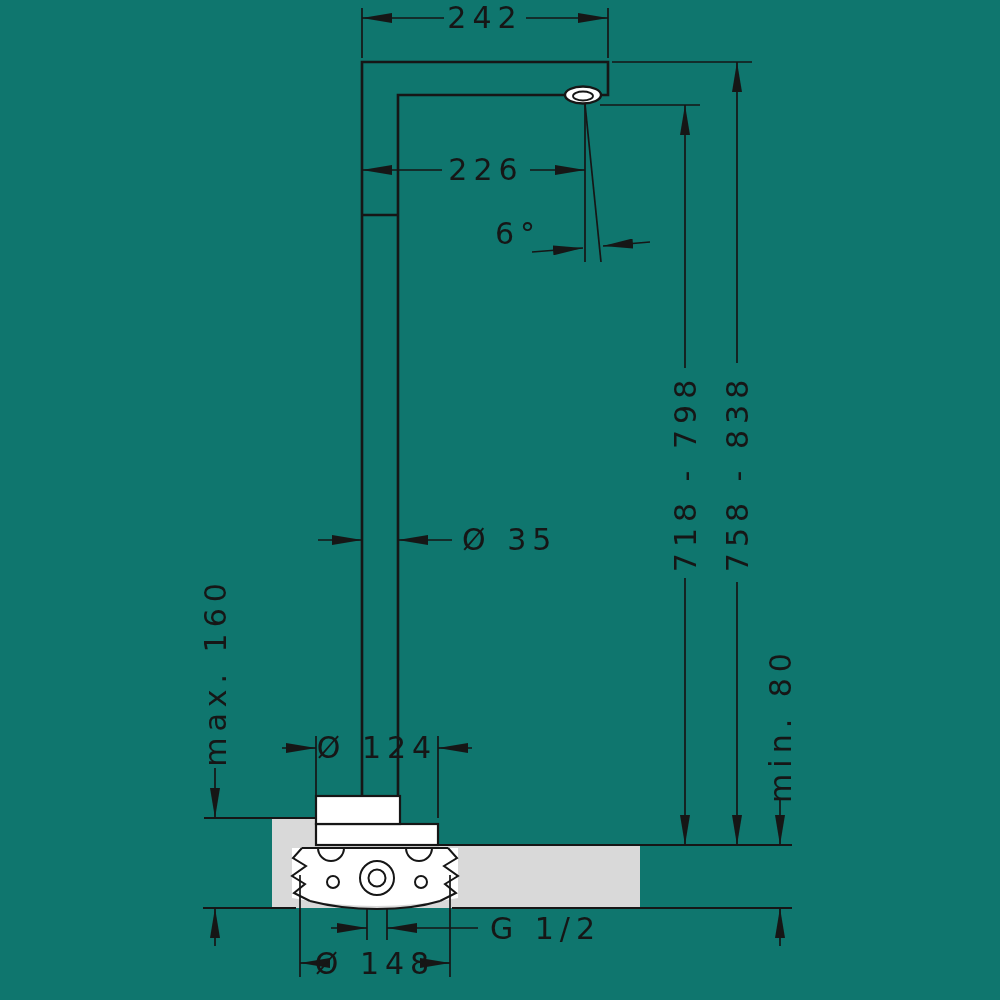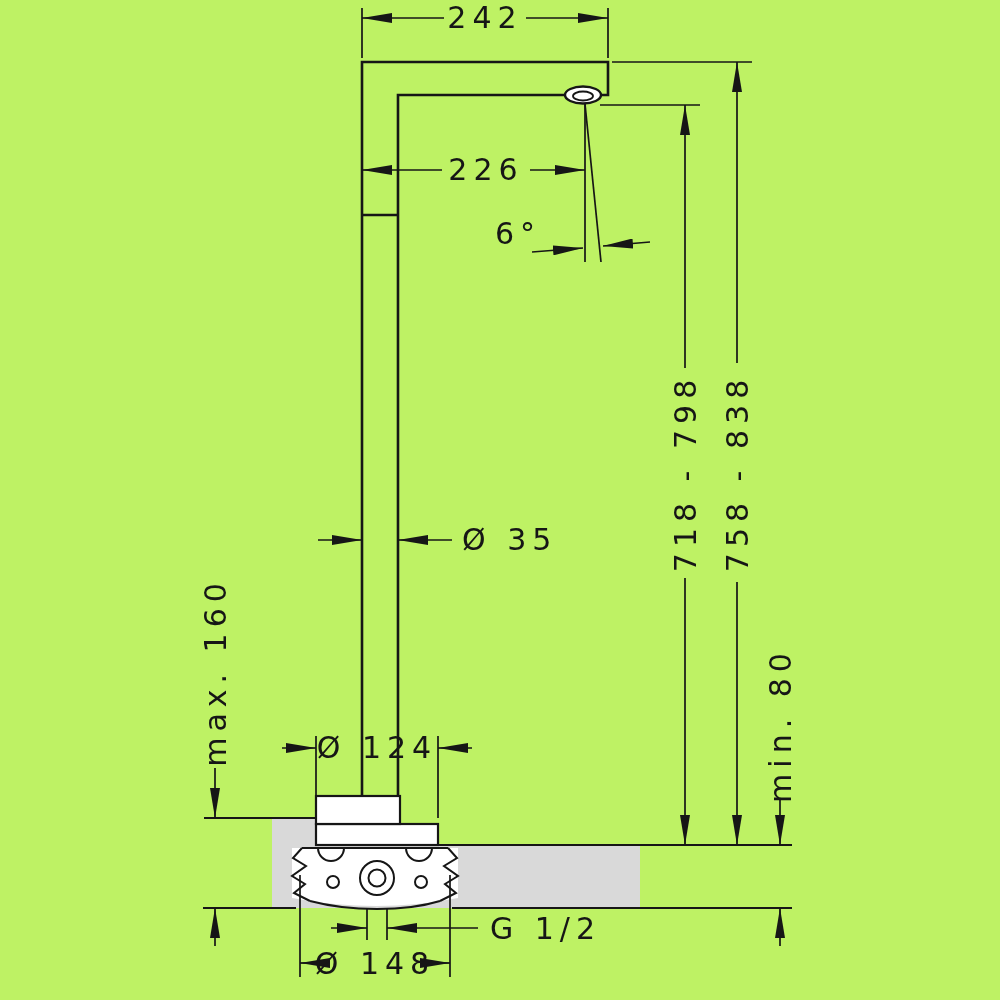--- a/index.html
+++ b/index.html
@@ -1,16 +1,16 @@
 <!DOCTYPE html>
 <html><head>
 <meta charset="utf-8">
 <style>
   html,body{margin:0;padding:0;background:#ffffff;}
-  .drawing-page{position:relative;width:1000px;height:1000px;background:#bef264;overflow:hidden;}
+  .drawing-page{position:relative;width:1000px;height:1000px;background:#0f766e;overflow:hidden;}
   svg{display:block;}
   .dt{font-family:"DejaVu Sans","Liberation Sans",sans-serif;font-size:30px;letter-spacing:6px;fill:#161616;}
   .ol{stroke:#161616;stroke-width:2.6;fill:none;stroke-linejoin:miter;stroke-linecap:butt;}
   .ol2{stroke:#161616;stroke-width:2.2;fill:#ffffff;}
   .ri{stroke:#161616;stroke-width:2;fill:none;}
   .dl{stroke:#161616;stroke-width:1.7;fill:none;}
   .fl{stroke:#161616;stroke-width:1.8;fill:none;}
 </style>
 </head>
 <body>

